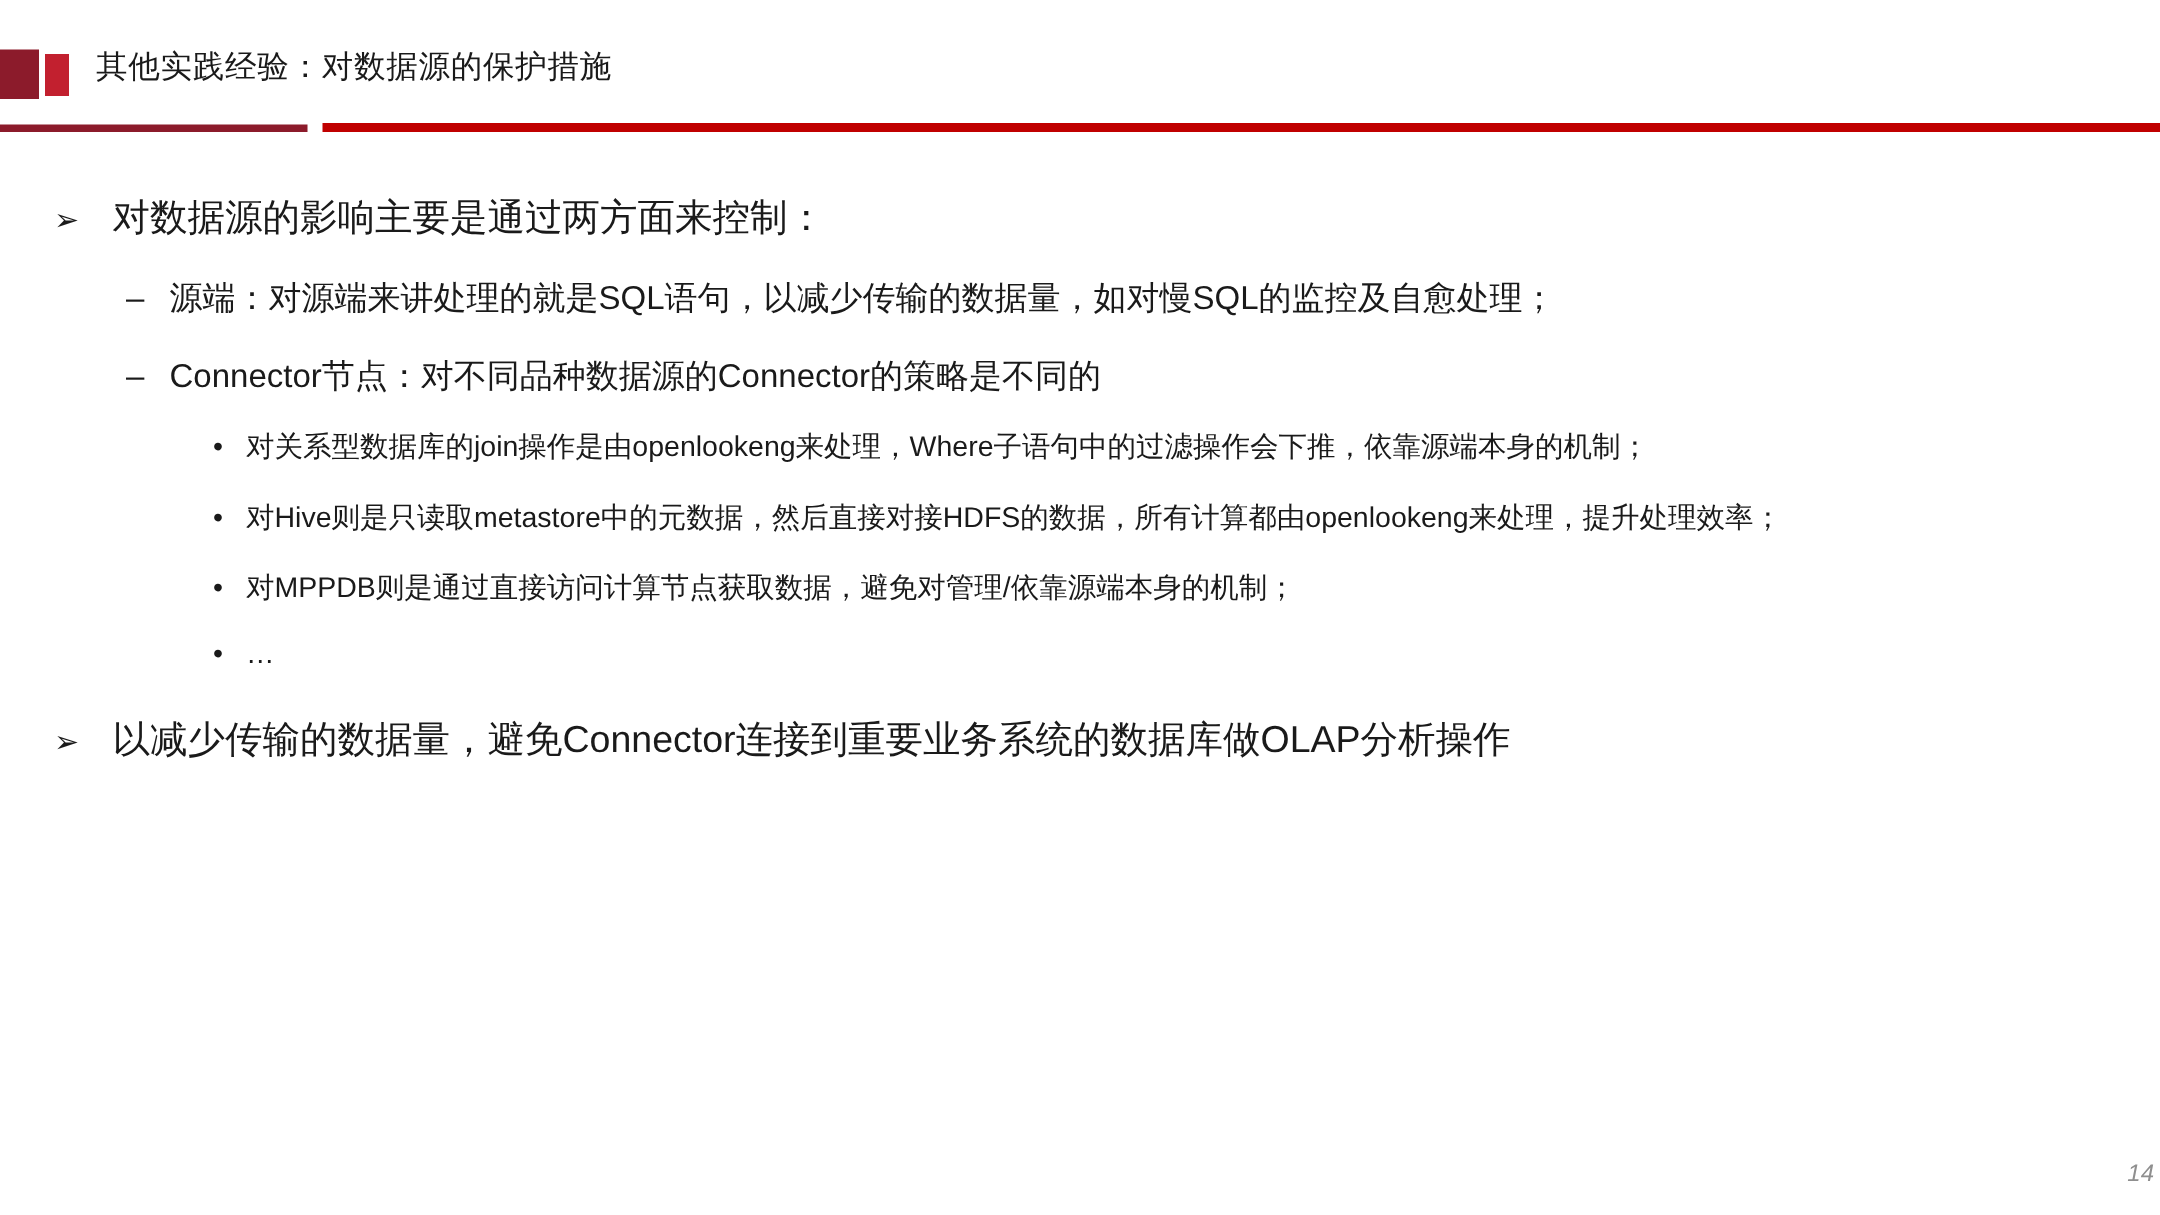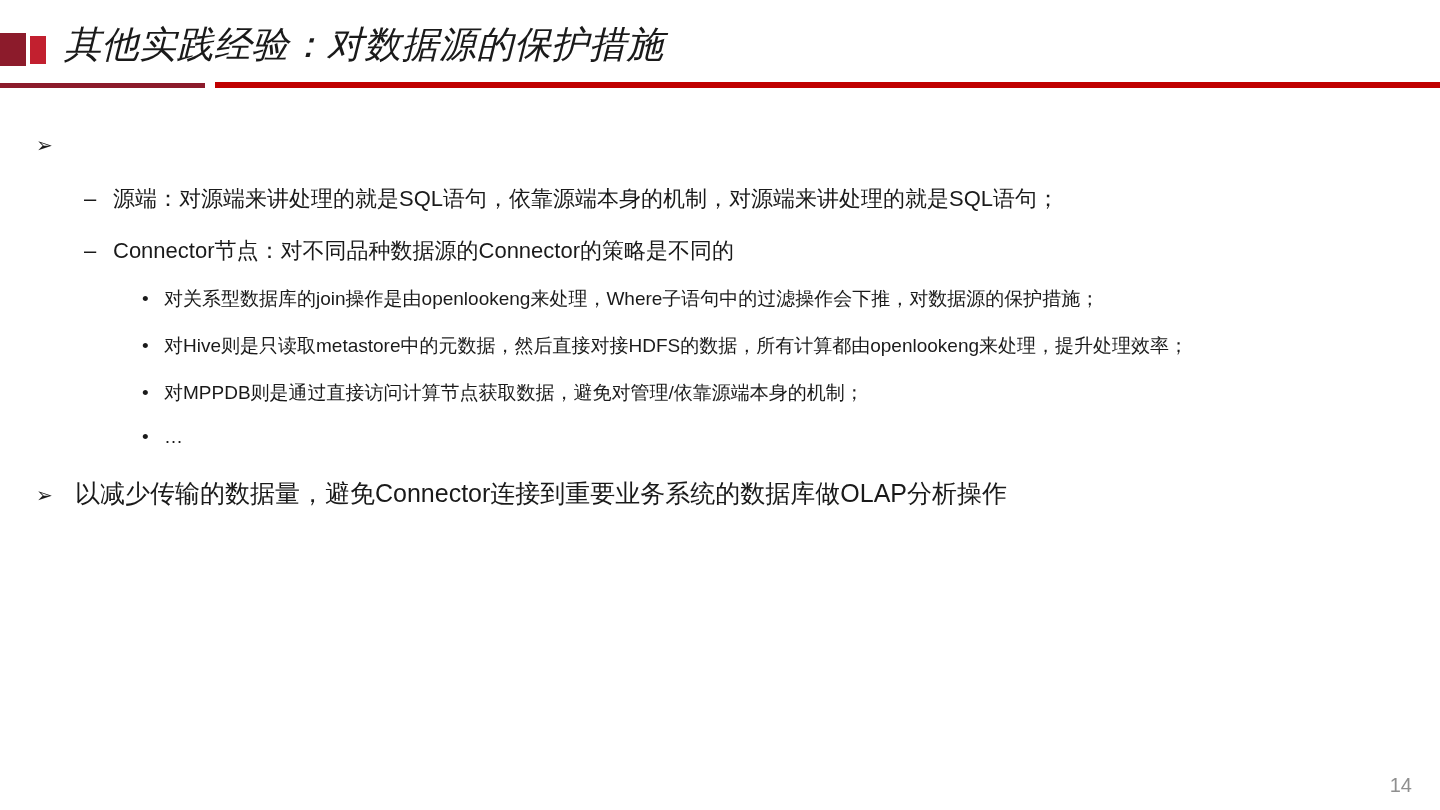--- a/index.html
+++ b/index.html
@@ -24,25 +24,24 @@
   .sq-dark{
     position:absolute;left:0;top:33px;width:26px;height:33px;
     background:var(--dark-red);
   }
   .sq-bright{
     position:absolute;left:30px;top:36px;width:16px;height:28px;
     background:var(--square-red);
   }
   .slide-title{
     position:absolute;left:64px;top:26px;
-    font-size:37px;line-height:38px;font-weight:400;
+    font-size:21px;line-height:38px;font-weight:400;
     letter-spacing:0.5px;
     color:var(--text);
     white-space:nowrap;
-    font-style:italic;
   }
   .rule-dark{
     position:absolute;left:0;top:83px;width:205px;height:5px;
     background:var(--dark-red);
   }
   .rule-bright{
     position:absolute;left:215px;top:82px;right:0;height:6px;
     background:var(--bright-red);
   }
   
@@ -66,52 +65,53 @@
   .r2{top:184px;}
   .r3{top:236px;}
   .r4{top:286px;}
   .r5{top:333px;}
   .r6{top:380px;}
   .r7{top:424px;}
   .r8{top:476px;}
 
   
   .page-num{
-    position:absolute;right:28px;top:774px;
-    font-size:20px;color:var(--muted);
+    position:absolute;right:4px;top:774px;
+    font-size:16px;color:var(--muted);font-style:italic;
   }
 </style>
 </head>
 <body>
 
 <div class="sq-dark"></div>
 <div class="sq-bright"></div>
 
 <h1 class="slide-title">其他实践经验：对数据源的保护措施</h1>
 
 <div class="rule-dark"></div>
 <div class="rule-bright"></div>
 
 <div class="row l1 r1">
   <span class="marker">➢</span>
+  <span class="txt">对数据源的影响主要是通过两方面来控制：</span>
 </div>
 
 <div class="row l2 r2">
   <span class="marker">–</span>
-  <span class="txt">源端：对源端来讲处理的就是SQL语句，依靠源端本身的机制，对源端来讲处理的就是SQL语句；</span>
+  <span class="txt">源端：对源端来讲处理的就是SQL语句，以减少传输的数据量，如对慢SQL的监控及自愈处理；</span>
 </div>
 
 <div class="row l2 r3">
   <span class="marker">–</span>
   <span class="txt">Connector节点：对不同品种数据源的Connector的策略是不同的</span>
 </div>
 
 <div class="row l3 r4">
   <span class="marker">•</span>
-  <span class="txt">对关系型数据库的join操作是由openlookeng来处理，Where子语句中的过滤操作会下推，对数据源的保护措施；</span>
+  <span class="txt">对关系型数据库的join操作是由openlookeng来处理，Where子语句中的过滤操作会下推，依靠源端本身的机制；</span>
 </div>
 
 <div class="row l3 r5">
   <span class="marker">•</span>
   <span class="txt">对Hive则是只读取metastore中的元数据，然后直接对接HDFS的数据，所有计算都由openlookeng来处理，提升处理效率；</span>
 </div>
 
 <div class="row l3 r6">
   <span class="marker">•</span>
   <span class="txt">对MPPDB则是通过直接访问计算节点获取数据，避免对管理/依靠源端本身的机制；</span>

